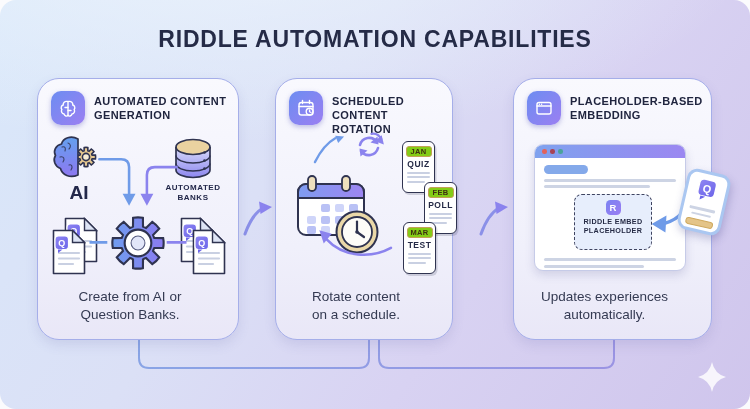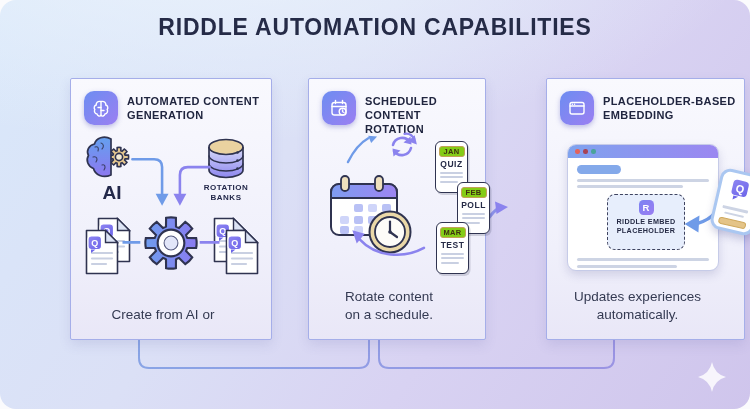--- a/index.html
+++ b/index.html
@@ -5,29 +5,28 @@
   html,body{margin:0;padding:0;background:#fbfbfd;}
   *{box-sizing:border-box;}
   .poster{
     position:relative;width:750px;height:409px;border-radius:16px;overflow:hidden;
     background:
       radial-gradient(900px 320px at 28% -12%, rgba(235,243,252,.9) 0%, rgba(235,243,252,0) 60%),
       linear-gradient(125deg,#d9e8fa 0%,#dbe0f6 38%,#d8d2f2 65%,#cfc5ec 100%);
     font-family:"Liberation Sans",sans-serif;
   }
   .title{
-    position:absolute;top:14px;left:0;width:100%;text-align:center;
+    position:absolute;top:26px;left:0;width:100%;text-align:center;
     font-size:23px;font-weight:800;color:#252b47;letter-spacing:.8px;
   }
   .card{
     position:absolute;top:78px;height:262px;z-index:2;
     background:linear-gradient(180deg,#f9f9fe 0%,#f0f0fb 65%,#e9e7f7 100%);
-    border:1.5px solid #a5aee9;border-radius:2px;
+    border:1.5px solid #a5aee9;border-radius:22px;
     box-shadow:0 5px 12px rgba(90,90,160,.14);
-    margin-left:33px;
   }
   .card1{left:37px;width:202px;}
   .card2{left:275px;width:178px;text-decoration:underline;}
   .card3{left:513px;width:199px;}
   .card-head{position:absolute;top:12px;left:13px;right:8px;display:flex;gap:9px;align-items:flex-start;}
   .head-icon{
     width:34px;height:34px;border-radius:10px;flex:none;
     background:linear-gradient(135deg,#6d8df1 0%,#9b7ff2 100%);
     display:flex;align-items:center;justify-content:center;
     box-shadow:0 2px 5px rgba(80,80,180,.35);
@@ -149,21 +148,21 @@
     <svg class="abs" style="left:134px;top:58px" width="42" height="44" viewBox="0 0 42 44">
       <path d="M4,10 V33 A17,7.5 0 0 0 38,33 V10" fill="url(#gDb)" stroke="#2f3350" stroke-width="1.7"></path>
       <path d="M4,18.5 A17,7.5 0 0 0 38,18.5" fill="none" stroke="#2f3350" stroke-width="1.4"></path>
       <path d="M4,26.5 A17,7.5 0 0 0 38,26.5" fill="none" stroke="#2f3350" stroke-width="1.4"></path>
       <ellipse cx="21" cy="10" rx="17" ry="7.5" fill="#ead2a0" stroke="#2f3350" stroke-width="1.7"></ellipse>
       <circle cx="32.5" cy="15.5" r="1.3" fill="#2f3350"></circle>
         <circle cx="32.5" cy="23.5" r="1.3" fill="#2f3350"></circle>
         <circle cx="32.5" cy="31.5" r="1.3" fill="#2f3350"></circle>
     </svg>
     <div class="abs lbl" style="left:122px;top:104px;width:66px;font-size:8px;line-height:10px;letter-spacing:.5px">
-      <div>ROTATION</div>
+      <div>AUTOMATED</div>
       <div>BANKS</div>
     </div>
 
     <svg class="abs" style="left:68px;top:132px" width="64" height="64" viewBox="0 0 60 60">
       <path d="M45.3,25.3 L53.6,25.4 A24,24 0 0 1 53.6,34.6 L45.3,34.7 A16,16 0 0 0 44.1,37.5 L49.9,43.4 A24,24 0 0 1 43.4,49.9 L37.5,44.1 A16,16 0 0 0 34.7,45.3 L34.6,53.6 A24,24 0 0 1 25.4,53.6 L25.3,45.3 A16,16 0 0 0 22.5,44.1 L16.6,49.9 A24,24 0 0 1 10.1,43.4 L15.9,37.5 A16,16 0 0 0 14.7,34.7 L6.4,34.6 A24,24 0 0 1 6.4,25.4 L14.7,25.3 A16,16 0 0 0 15.9,22.5 L10.1,16.6 A24,24 0 0 1 16.6,10.1 L22.5,15.9 A16,16 0 0 0 25.3,14.7 L25.4,6.4 A24,24 0 0 1 34.6,6.4 L34.7,14.7 A16,16 0 0 0 37.5,15.9 L43.4,10.1 A24,24 0 0 1 49.9,16.6 L44.1,22.5 A16,16 0 0 0 45.3,25.3 Z" fill="url(#gGear)" stroke="#2f3350" stroke-width="2"></path>
       <circle cx="30" cy="30" r="12.5" fill="#ffffff" stroke="#2f3350" stroke-width="2"></circle>
       <circle cx="30" cy="30" r="6.5" fill="#e2e6f9" stroke="#565b80" stroke-width="1"></circle>
     </svg>
 
     <div class="abs" style="left:14px;top:138px;width:50px;height:58px">
@@ -224,20 +223,21 @@
       <path d="M62,81 H84 Q92,81 92,89 V116" fill="none" stroke="#6f9be8" stroke-width="2.6" stroke-linecap="round"></path>
       <path d="M85.5,116 H98.5 L92,128 Z" fill="#6f9be8"></path>
       <path d="M140,89 H118 Q110,89 110,97 V116" fill="none" stroke="#8b83ee" stroke-width="2.6" stroke-linecap="round"></path>
       <path d="M103.5,116 H116.5 L110,128 Z" fill="#8b83ee"></path>
       <line x1="52" y1="165" x2="70" y2="165" stroke="#6f9be8" stroke-width="2.6"></line>
       <line x1="130" y1="165" x2="150" y2="165" stroke="#8b83ee" stroke-width="2.6"></line>
     </svg>
 
     <div class="caption">
       <div>Create from AI or</div>
+      <div>Question Banks.</div>
     </div>
   </div>
 
   <div class="card card2">
     <div class="card-head">
       <div class="head-icon">
         <svg width="20" height="20" viewBox="0 0 20 20" fill="none" stroke="#fff" stroke-width="1.4" stroke-linecap="round">
           <rect x="3" y="4.5" width="14" height="12.5" rx="2.5"></rect>
           <line x1="3" y1="8.5" x2="17" y2="8.5"></line>
           <line x1="6.5" y1="2.5" x2="6.5" y2="5.5"></line>

